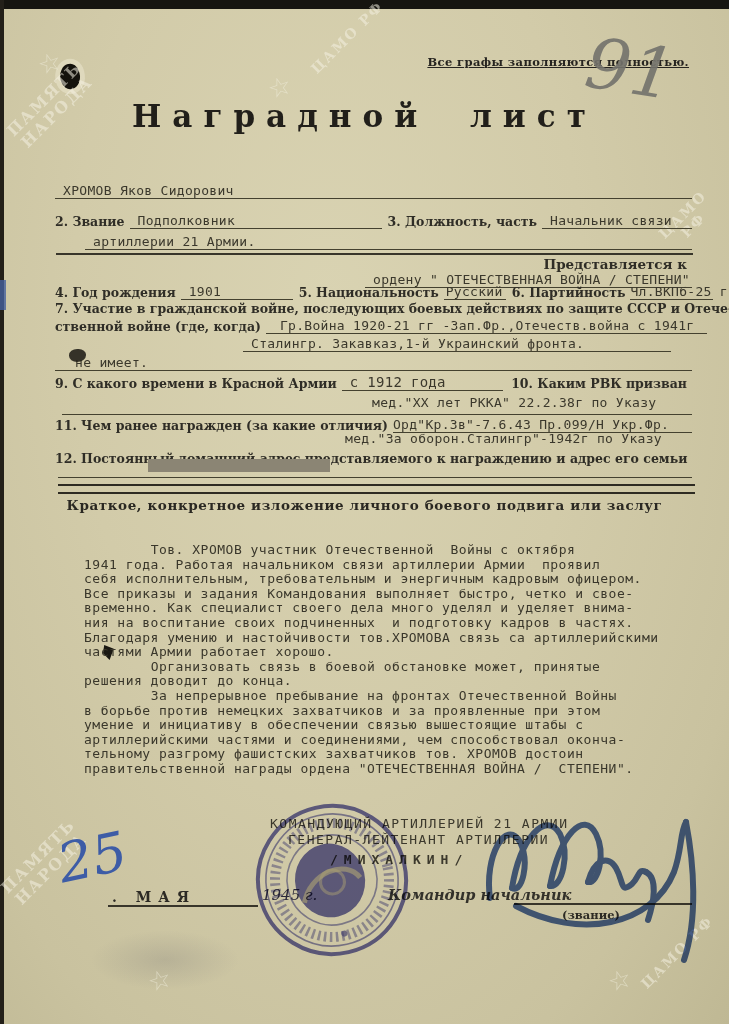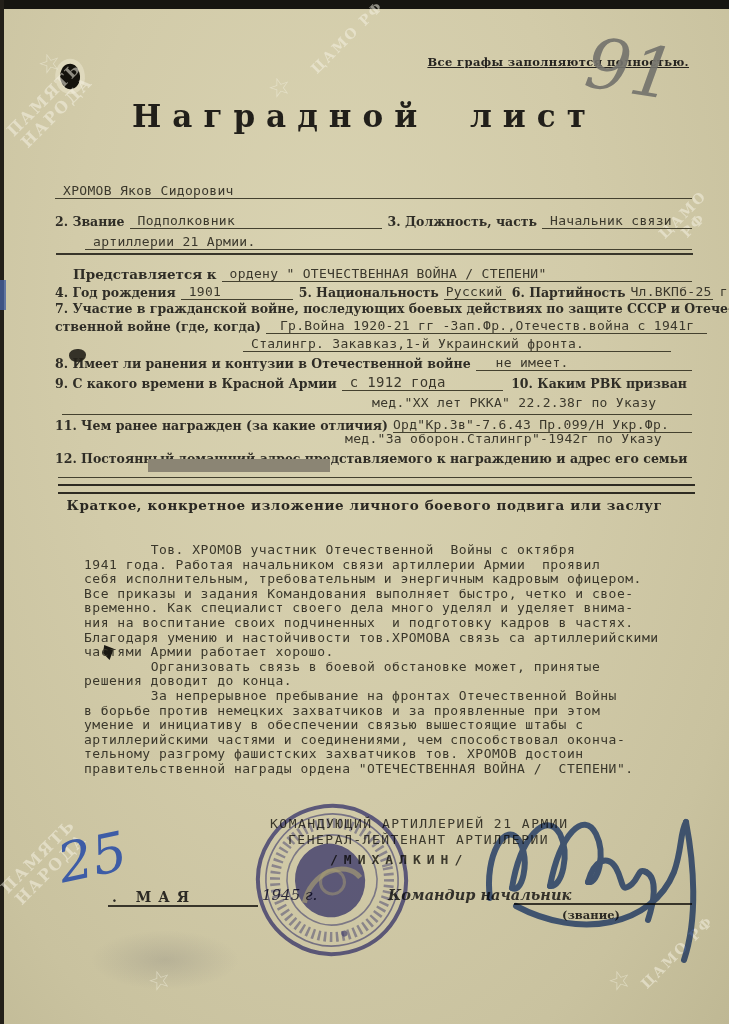--- a/index.html
+++ b/index.html
@@ -103,21 +103,21 @@
     </span>
   </div>
   <div class="row" style="top:231px;left:85px;right:37px;">
     <span class="fill">
       <span class="typed">артиллерии 21 Армии.</span>
     </span>
   </div>
 
   <div class="rule" style="left:56px;top:253px;width:637px;height:2px;"></div>
 
-  <div class="row" style="top:263px;left:73px;right:37px;font-size:13.5px;">
+  <div class="row" style="top:256px;left:73px;right:37px;font-size:13.5px;flex-direction:column;">
     <span class="lbl">Представляется к</span>
     <span class="fill">
       <span class="typed">ордену " ОТЕЧЕСТВЕННАЯ ВОЙНА / СТЕПЕНИ"</span>
     </span>
   </div>
 
   <div class="row" style="top:281px;left:55px;right:16px;">
     <span class="lbl">4. Год рождения</span>
     <span class="fill-fixed" style="width:112px;">
       <span class="typed">1901</span>
@@ -139,21 +139,20 @@
       <span class="typed" style="padding-left:14px;">Гр.Война 1920-21 гг -Зап.Фр.,Отечеств.война с 1941г</span>
     </span>
   </div>
   <div class="row" style="top:333px;left:243px;width:428px;">
     <span class="fill">
       <span class="typed">Сталингр. Закавказ,1-й Украинский фронта.</span>
     </span>
   </div>
 
   <div class="row" style="top:352px;left:55px;right:37px;">
-    <span class="lbl">8. Имеет ли ранения и контузии в Отечественной войне</span>
     <span class="fill">
       <span class="typed" style="padding-left:20px;">не имеет.</span>
     </span>
   </div>
   <div class="blot"></div>
 
   <div class="row" style="top:372px;left:55px;right:37px;">
     <span class="lbl">9. С какого времени в Красной Армии</span>
     <span class="fill-fixed" style="width:212px;">
       <span class="typed" style="font-size:14px;">с 1912 года</span>

